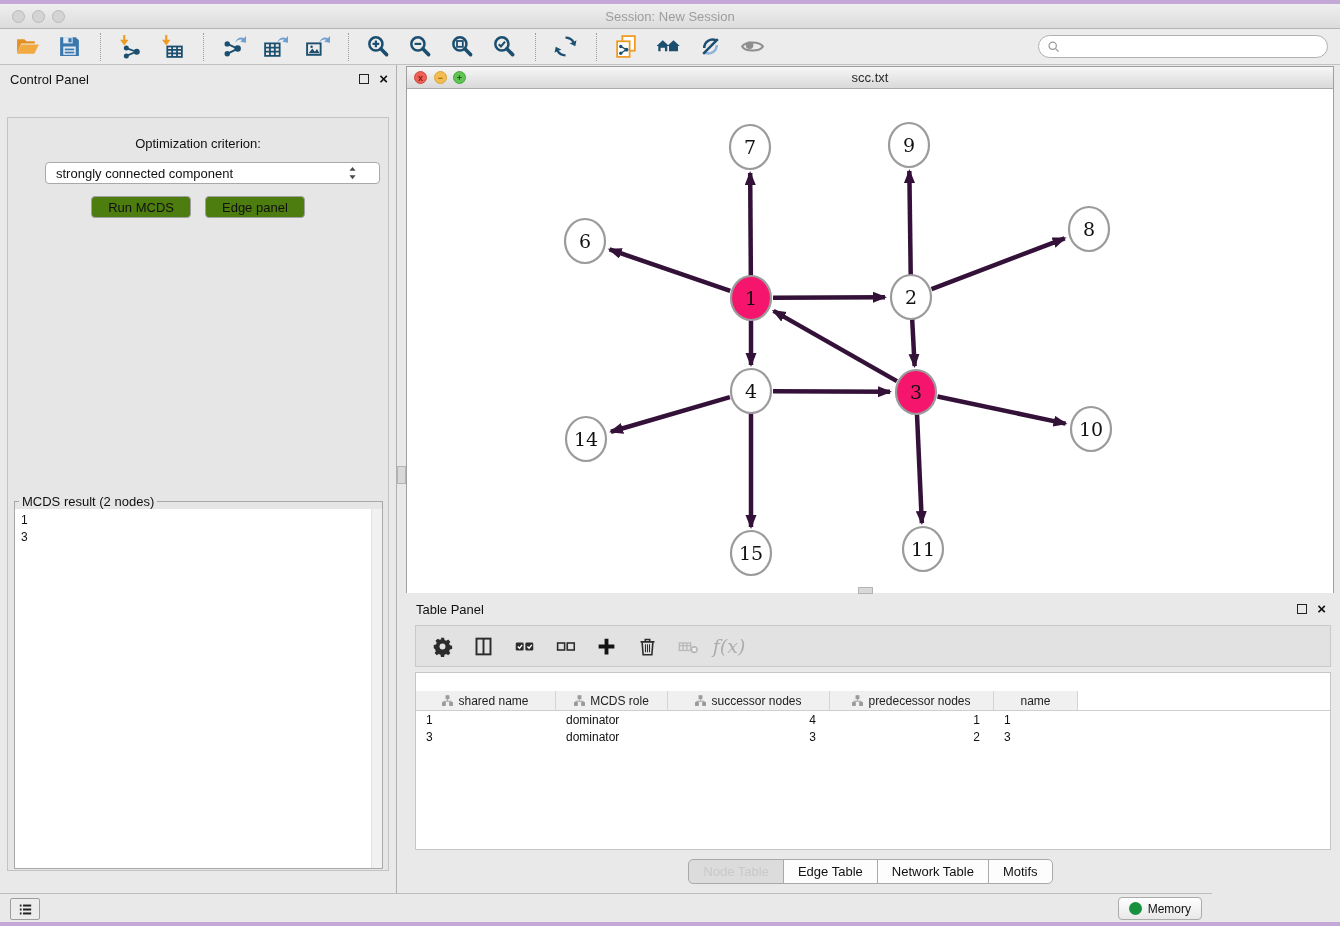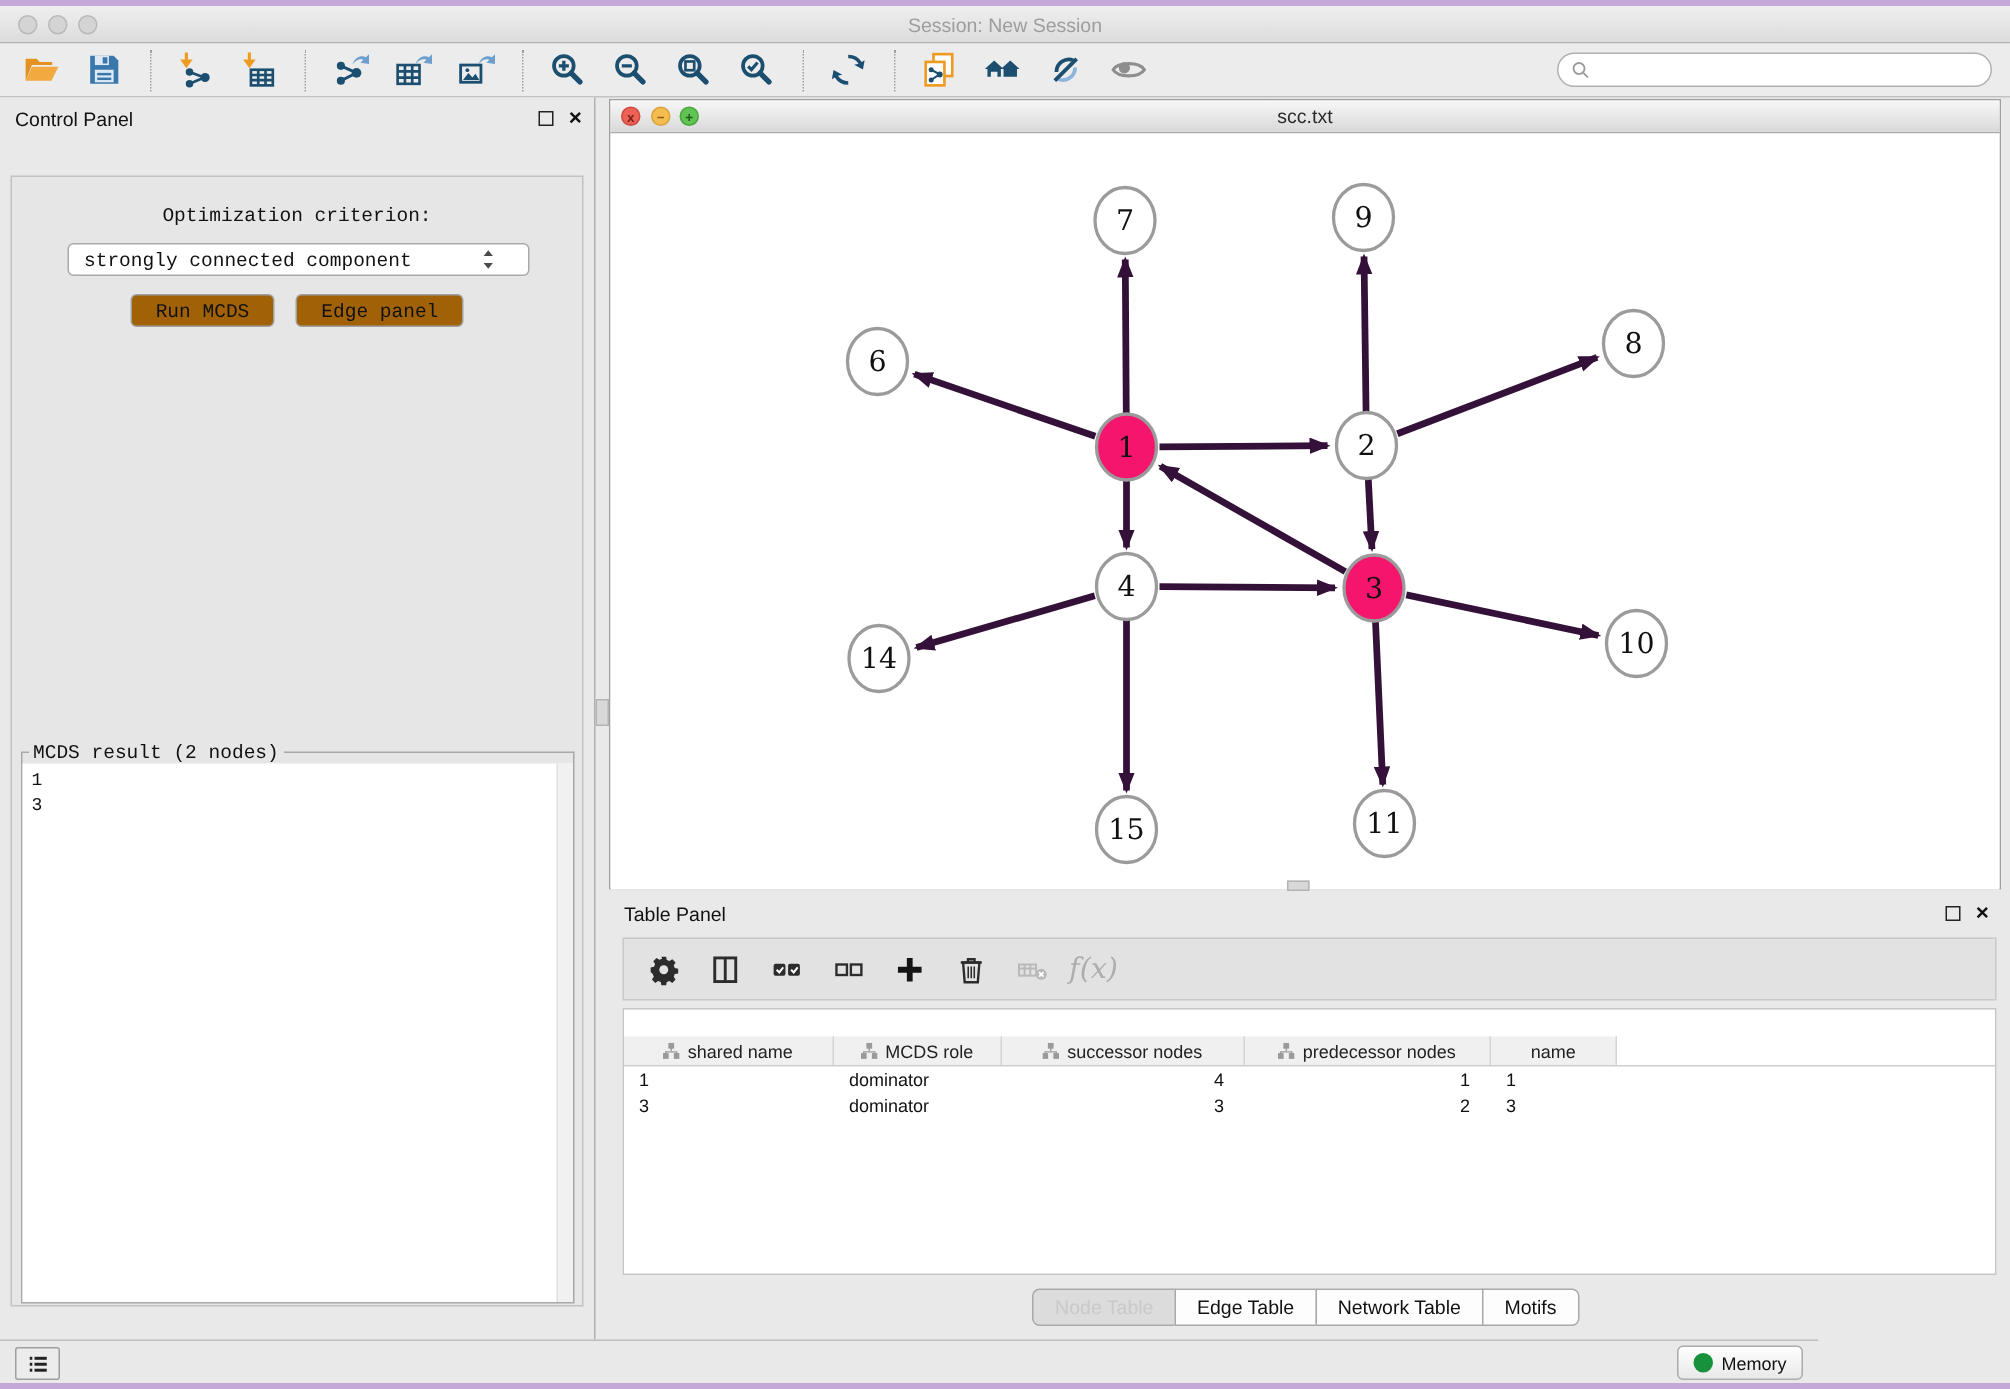--- a/index.html
+++ b/index.html
@@ -31,29 +31,29 @@
     border-right:1px solid #b0b0b0; }
   .panel-head { height:28px; display:flex; align-items:center; padding:0 8px 0 10px; font-size:13px; color:#111; }
   .panel-head .spring { flex:1; }
   .float-btn { width:10px; height:10px; border:1.5px solid #222; margin-right:10px; }
   .close-btn { font-size:15px; font-weight:bold; color:#111; line-height:10px; }
   .cp-tabs { position:absolute; left:78px; top:31px; display:flex; }
   .tab { font-size:13px; padding:3px 12px 3px; background:#fdfdfd; border:1px solid #9c9c9c;
     border-radius:4px 4px 0 0; margin-right:-1px; color:#111; position:relative; z-index:2; }
   .tab.active { background:#e2e2e2; color:#c6c6c6; border-color:#b0b0b0; z-index:1; }
   .cp-content { position:absolute; left:7px; top:52px; width:382px; height:754px;
-    background:#e6e6e6; border:1px solid #c3c3c3;font-family:Liberation Mono, monospace; }
+    background:#e6e6e6; border:1px solid #c3c3c3; }
   .opt-label { text-align:center; margin-top:18px; font-size:13px; color:#111; }
-  .dropdown { position:absolute; left:37px; top:44px; width:308px; height:22px; background:#fff;
+  .dropdown { position:absolute; left:37px; top:44px; width:335px; height:22px; background:#fff;
     border:1px solid #a9a9a9; border-radius:4px; display:flex; align-items:center;
     padding:0 22px 0 10px; font-size:13px; color:#111; }
   .dropdown .spring { flex:1; }
   .dropdown svg { width:9px; height:14px; }
   .cp-buttons { position:absolute; left:0; top:78px; width:100%; display:flex; justify-content:center; gap:14px; }
-  .push-btn { height:22px; padding:0 16px; background:#a16207; border:1px solid #a0a0a0;
+  .push-btn { height:22px; padding:0 16px; background:#4d7c0f; border:1px solid #a0a0a0;
     border-radius:4px; font-size:13px; color:#111; display:flex; align-items:center; }
   .result-fieldset { position:absolute; left:6px; top:376px; width:369px; height:375px;
     border:1px solid #a8a8a8; background:transparent; }
   .result-fieldset legend { font-size:13px; color:#111; margin-left:4px; padding:0 3px; }
   .result-inner { position:absolute; left:0; top:0; width:100%; height:100%; background:#fff; }
   .result-inner .lines { padding:3px 6px; font-size:12px; color:#111; line-height:17px; }
   .result-scroll { position:absolute; right:0; top:0; width:11px; height:100%; background:#f1f1f1;
     border-left:1px solid #e2e2e2; }
 
   

